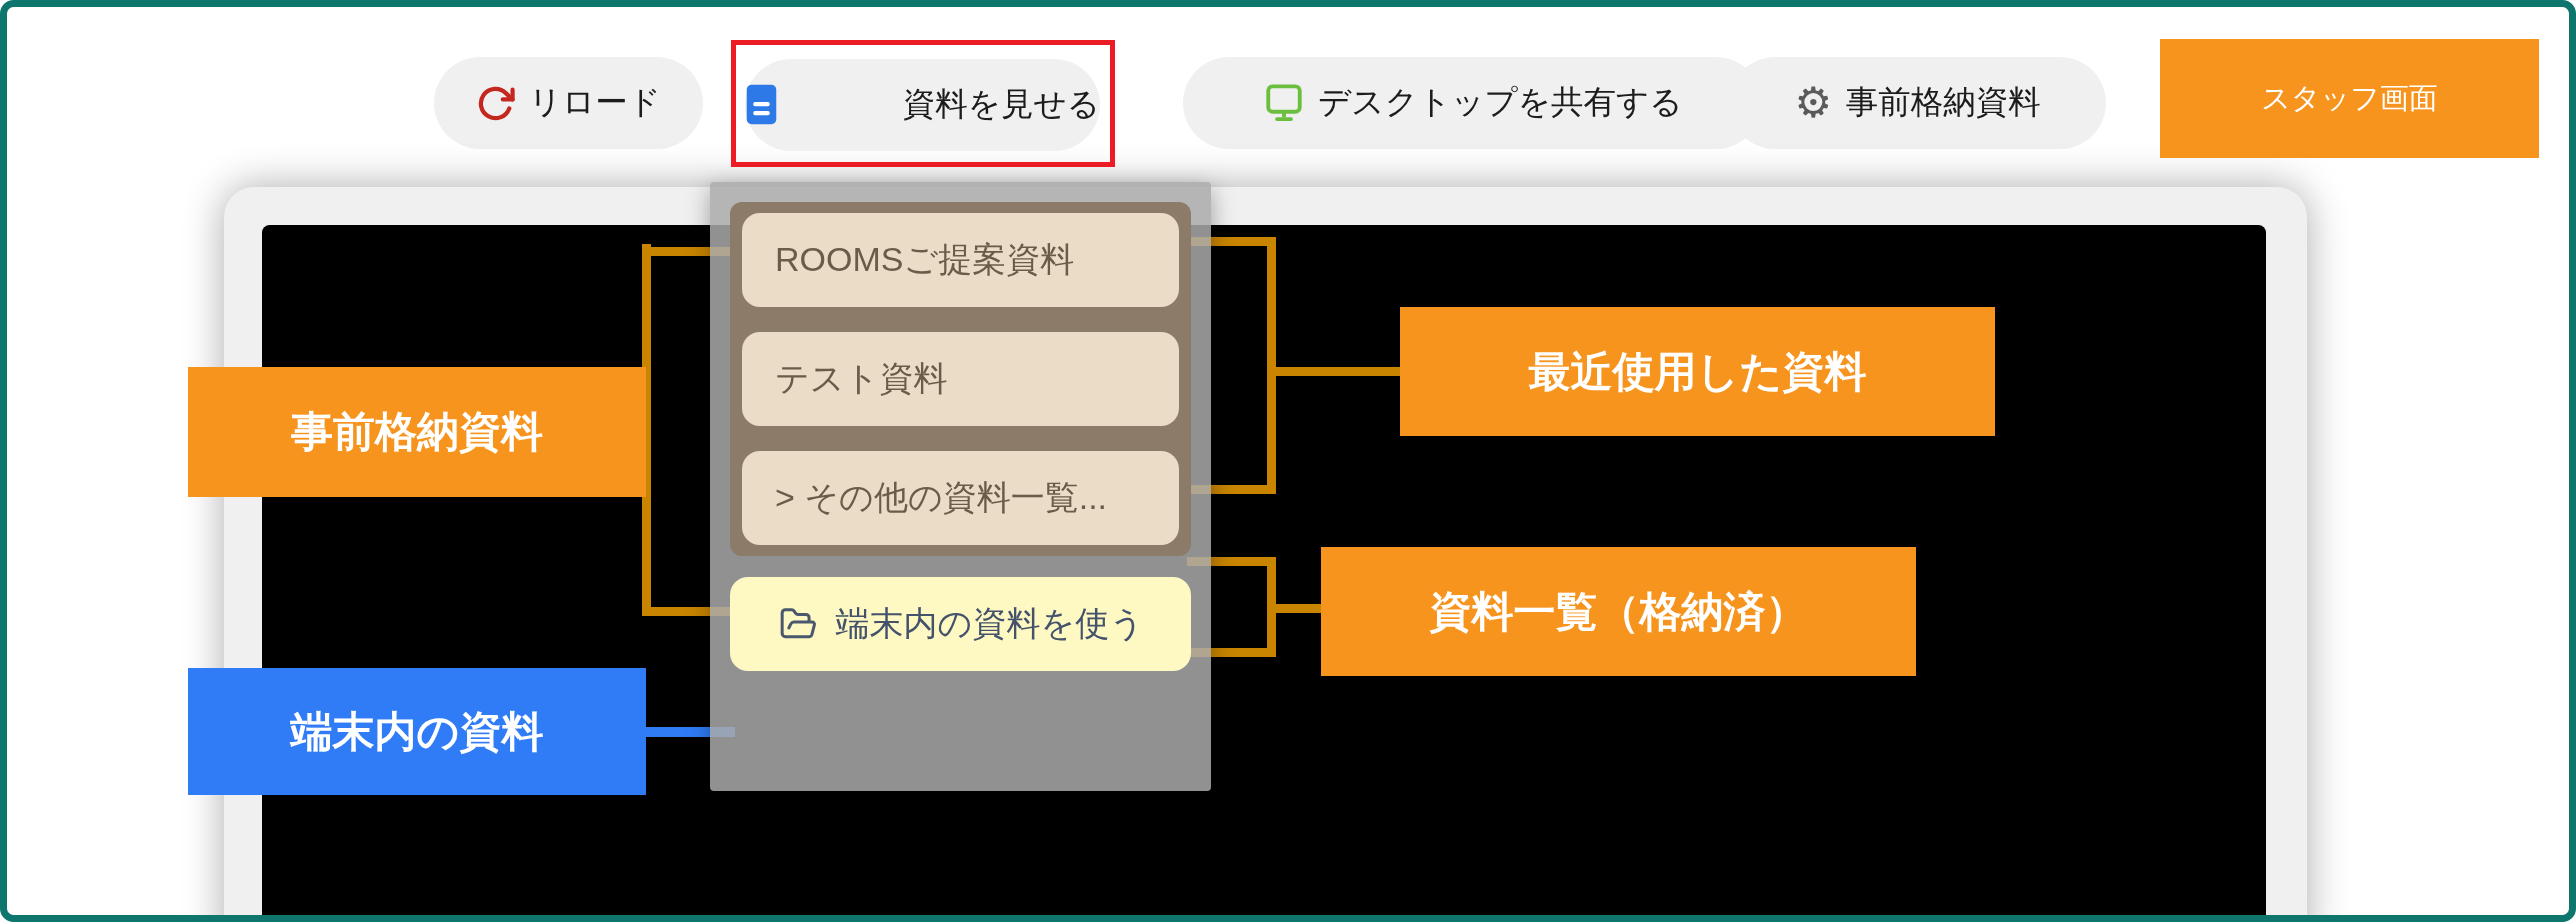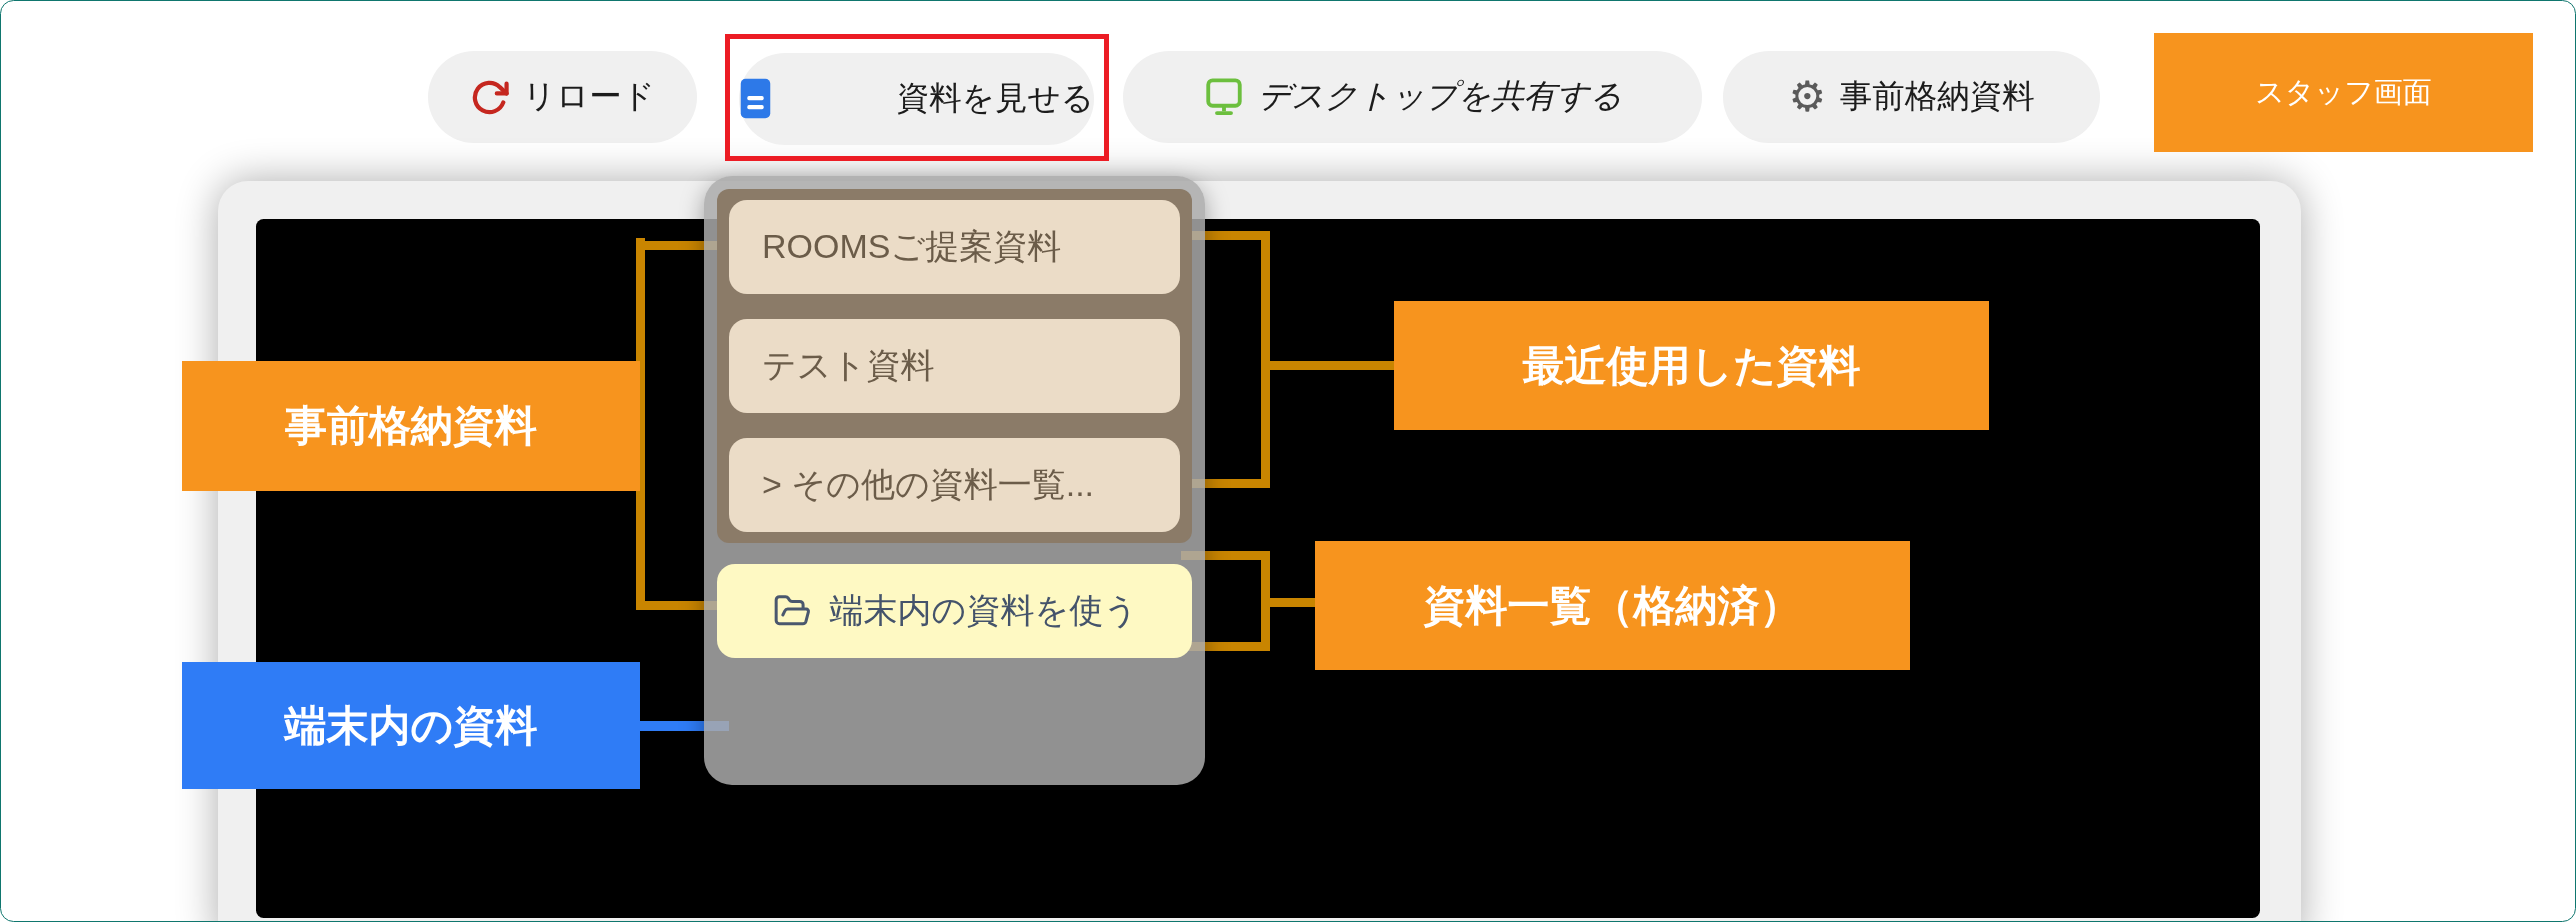--- a/index.html
+++ b/index.html
@@ -1,19 +1,19 @@
 <!DOCTYPE html>
 <html style="font-size:12px"><head>
 <meta charset="utf-8">
 <style>
   * { margin:0; padding:0; box-sizing:border-box; }
   body { background:#ffffff; font-family:"Liberation Sans","DejaVu Sans",sans-serif; }
   .page {
     position:relative; width:2576px; height:922px; background:#ffffff;
-    border:1px solid #0f766e; border-radius:13.6px; overflow:hidden;
+    border:7px solid #0f766e; border-radius:13.6px; overflow:hidden;
   }
   
   .pill {
     position:absolute; top:50px; height:92px; background:#f0f0f0;
     border-radius:46px; display:flex; align-items:center; justify-content:center;
     gap:13.6px; color:#1c1c1c; font-size:32.5px; white-space:nowrap;
   }
   .pill svg { flex:0 0 auto; }
   .red-frame {
     position:absolute; left:724px; top:33px; width:384px; height:127px;
@@ -36,21 +36,21 @@
     position:absolute; left:255px; top:218px; width:2004px; height:699px;
     background:#000000; border-radius:7.6px; z-index:2;
   }
   
   .line { position:absolute; z-index:3; }
   .line.orange { background:#c98500; }
   .line.blue   { background:#2f7cf6; }
   
   .dropdown {
     position:absolute; left:703px; top:175px; width:501px; height:609px;
-    background:rgba(170,170,170,0.85); border-radius:28px; padding:13px;
+    background:rgba(170,170,170,0.85); border-radius:4px; padding:20px;
     box-shadow:0 7.6px 23px rgba(0,0,0,0.35); z-index:4;
   }
   .stored-list { background:#8b7b68; border-radius:12px; padding:10.6px 12px; }
   .menu-item {
     height:94px; background:#ebdcc7; border-radius:18px;
     display:flex; align-items:center; padding-left:33px;
     color:#6b5c49; font-size:34px; margin-bottom:25px;
   }
   .menu-item:last-child { margin-bottom:1px; }
   .device-item {
@@ -86,21 +86,21 @@
     <div class="pill">
       <svg width="33" height="41" viewBox="0 0 38 50">
         <rect x="1" y="1" width="36" height="48" rx="6" fill="#2d79e8"></rect>
         <rect x="9" y="22" width="20" height="5" rx="2" fill="#ffffff"></rect>
         <rect x="9" y="33" width="20" height="5" rx="2" fill="#ffffff"></rect>
       </svg>
       <span>資料を見せる</span>
     </div>
   </div>
 
-  <div class="pill" style="left:1122px; width:579px;font-style:italic;">
+  <div class="pill" style="left:1176px; width:579px;">
     <svg width="42" height="42" viewBox="0 0 24 24">
       <rect x="3" y="2.5" width="18" height="14.5" rx="2.5" fill="none" stroke="#6cbf3e" stroke-width="2.2"></rect>
       <line x1="12" y1="17" x2="12" y2="20.2" stroke="#6cbf3e" stroke-width="2.2"></line>
       <line x1="8" y1="21.2" x2="16" y2="21.2" stroke="#6cbf3e" stroke-width="2.2" stroke-linecap="round"></line>
     </svg>
     <span>デスクトップを共有する</span>
   </div>
 
   <div class="pill" style="left:1722px; width:377px;">
     <span class="gear-glyph">⚙︎</span>

